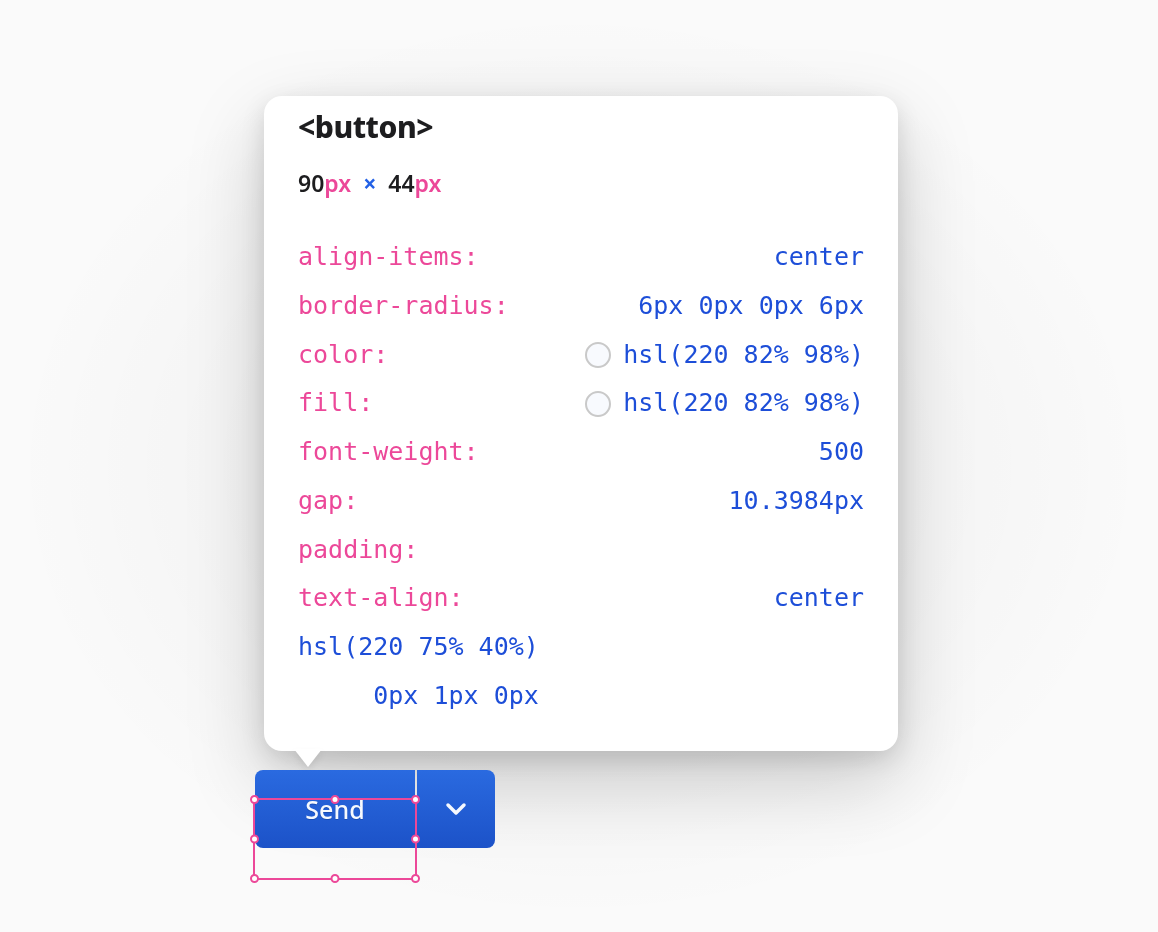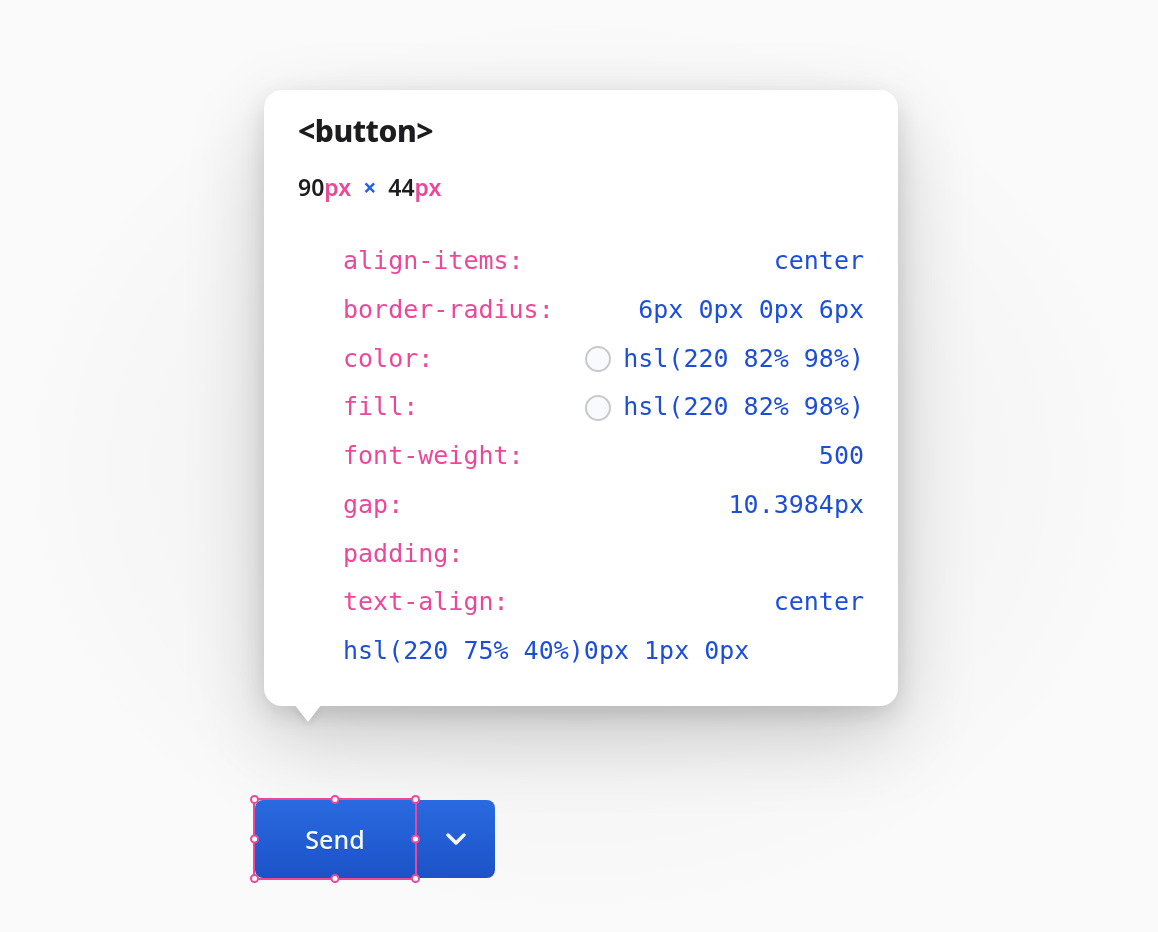--- a/index.html
+++ b/index.html
@@ -13,26 +13,26 @@
     }
     .vignette {
       position: absolute;
       inset: 0;
       background: radial-gradient(ellipse 70% 70% at 50% 50%, rgba(0,0,0,0.06) 0%, rgba(0,0,0,0) 70%);
       pointer-events: none;
     }
     .tooltip {
       position: absolute;
       left: 264px;
-      top: 90px;
+      top: 96px;
       width: 634px;
       background: #fff;
       border-radius: 18px;
       box-shadow: 0 30px 80px rgba(0,0,0,0.18), 0 8px 24px rgba(0,0,0,0.12);
-      padding: 20px 34px 30px 34px;
+      padding: 10px 34px 30px 34px;
     }
     .tooltip-arrow {
       position: absolute;
       left: 30px;
       bottom: -16px;
       width: 0; height: 0;
       border-left: 14px solid transparent;
       border-right: 14px solid transparent;
       border-top: 18px solid #fff;
       filter: drop-shadow(0 4px 3px rgba(0,0,0,0.08));
@@ -55,46 +55,45 @@
       margin-top: 34px;
       font-family: ui-monospace, "SF Mono", Menlo, Consolas, monospace;
       font-size: 25px;
       line-height: 1.95;
     }
     .prop-row {
       display: flex;
       justify-content: space-between;
       align-items: flex-start;
       gap: 20px;
-      margin-left: 45px;
     }
     .prop-key { color: #ec4899; white-space: nowrap; }
     .prop-key::after { content: ":"; color: #ec4899; }
     .prop-val {
       color: #1d4ed8;
       text-align: right;
       display: flex;
       align-items: center;
       justify-content: flex-end;
       gap: 12px;
       flex-wrap: wrap;
     }
-    .prop-val.multiline { flex-direction: row; align-items: flex-end; gap: 0; }
+    .prop-val.multiline { flex-direction: column; align-items: flex-end; gap: 0; }
     .prop-val .line { display: flex; align-items: center; gap: 12px; }
     .swatch {
       width: 26px; height: 26px;
       border-radius: 50%;
       border: 2px solid #c9c9c9;
       background: #f8fafe;
       flex-shrink: 0;
     }
     .button-group {
       position: absolute;
       left: 255px;
-      top: 800px;
+      top: 770px;
       display: flex;
     }
     .btn-primary {
       position: relative;
       background: linear-gradient(180deg, #2a6ae0 0%, #1c52c8 100%);
       color: hsl(220 82% 98%);
       border: none;
       border-radius: 8px 0 0 8px;
       padding: 18px 34px;
       font-size: 25px;

